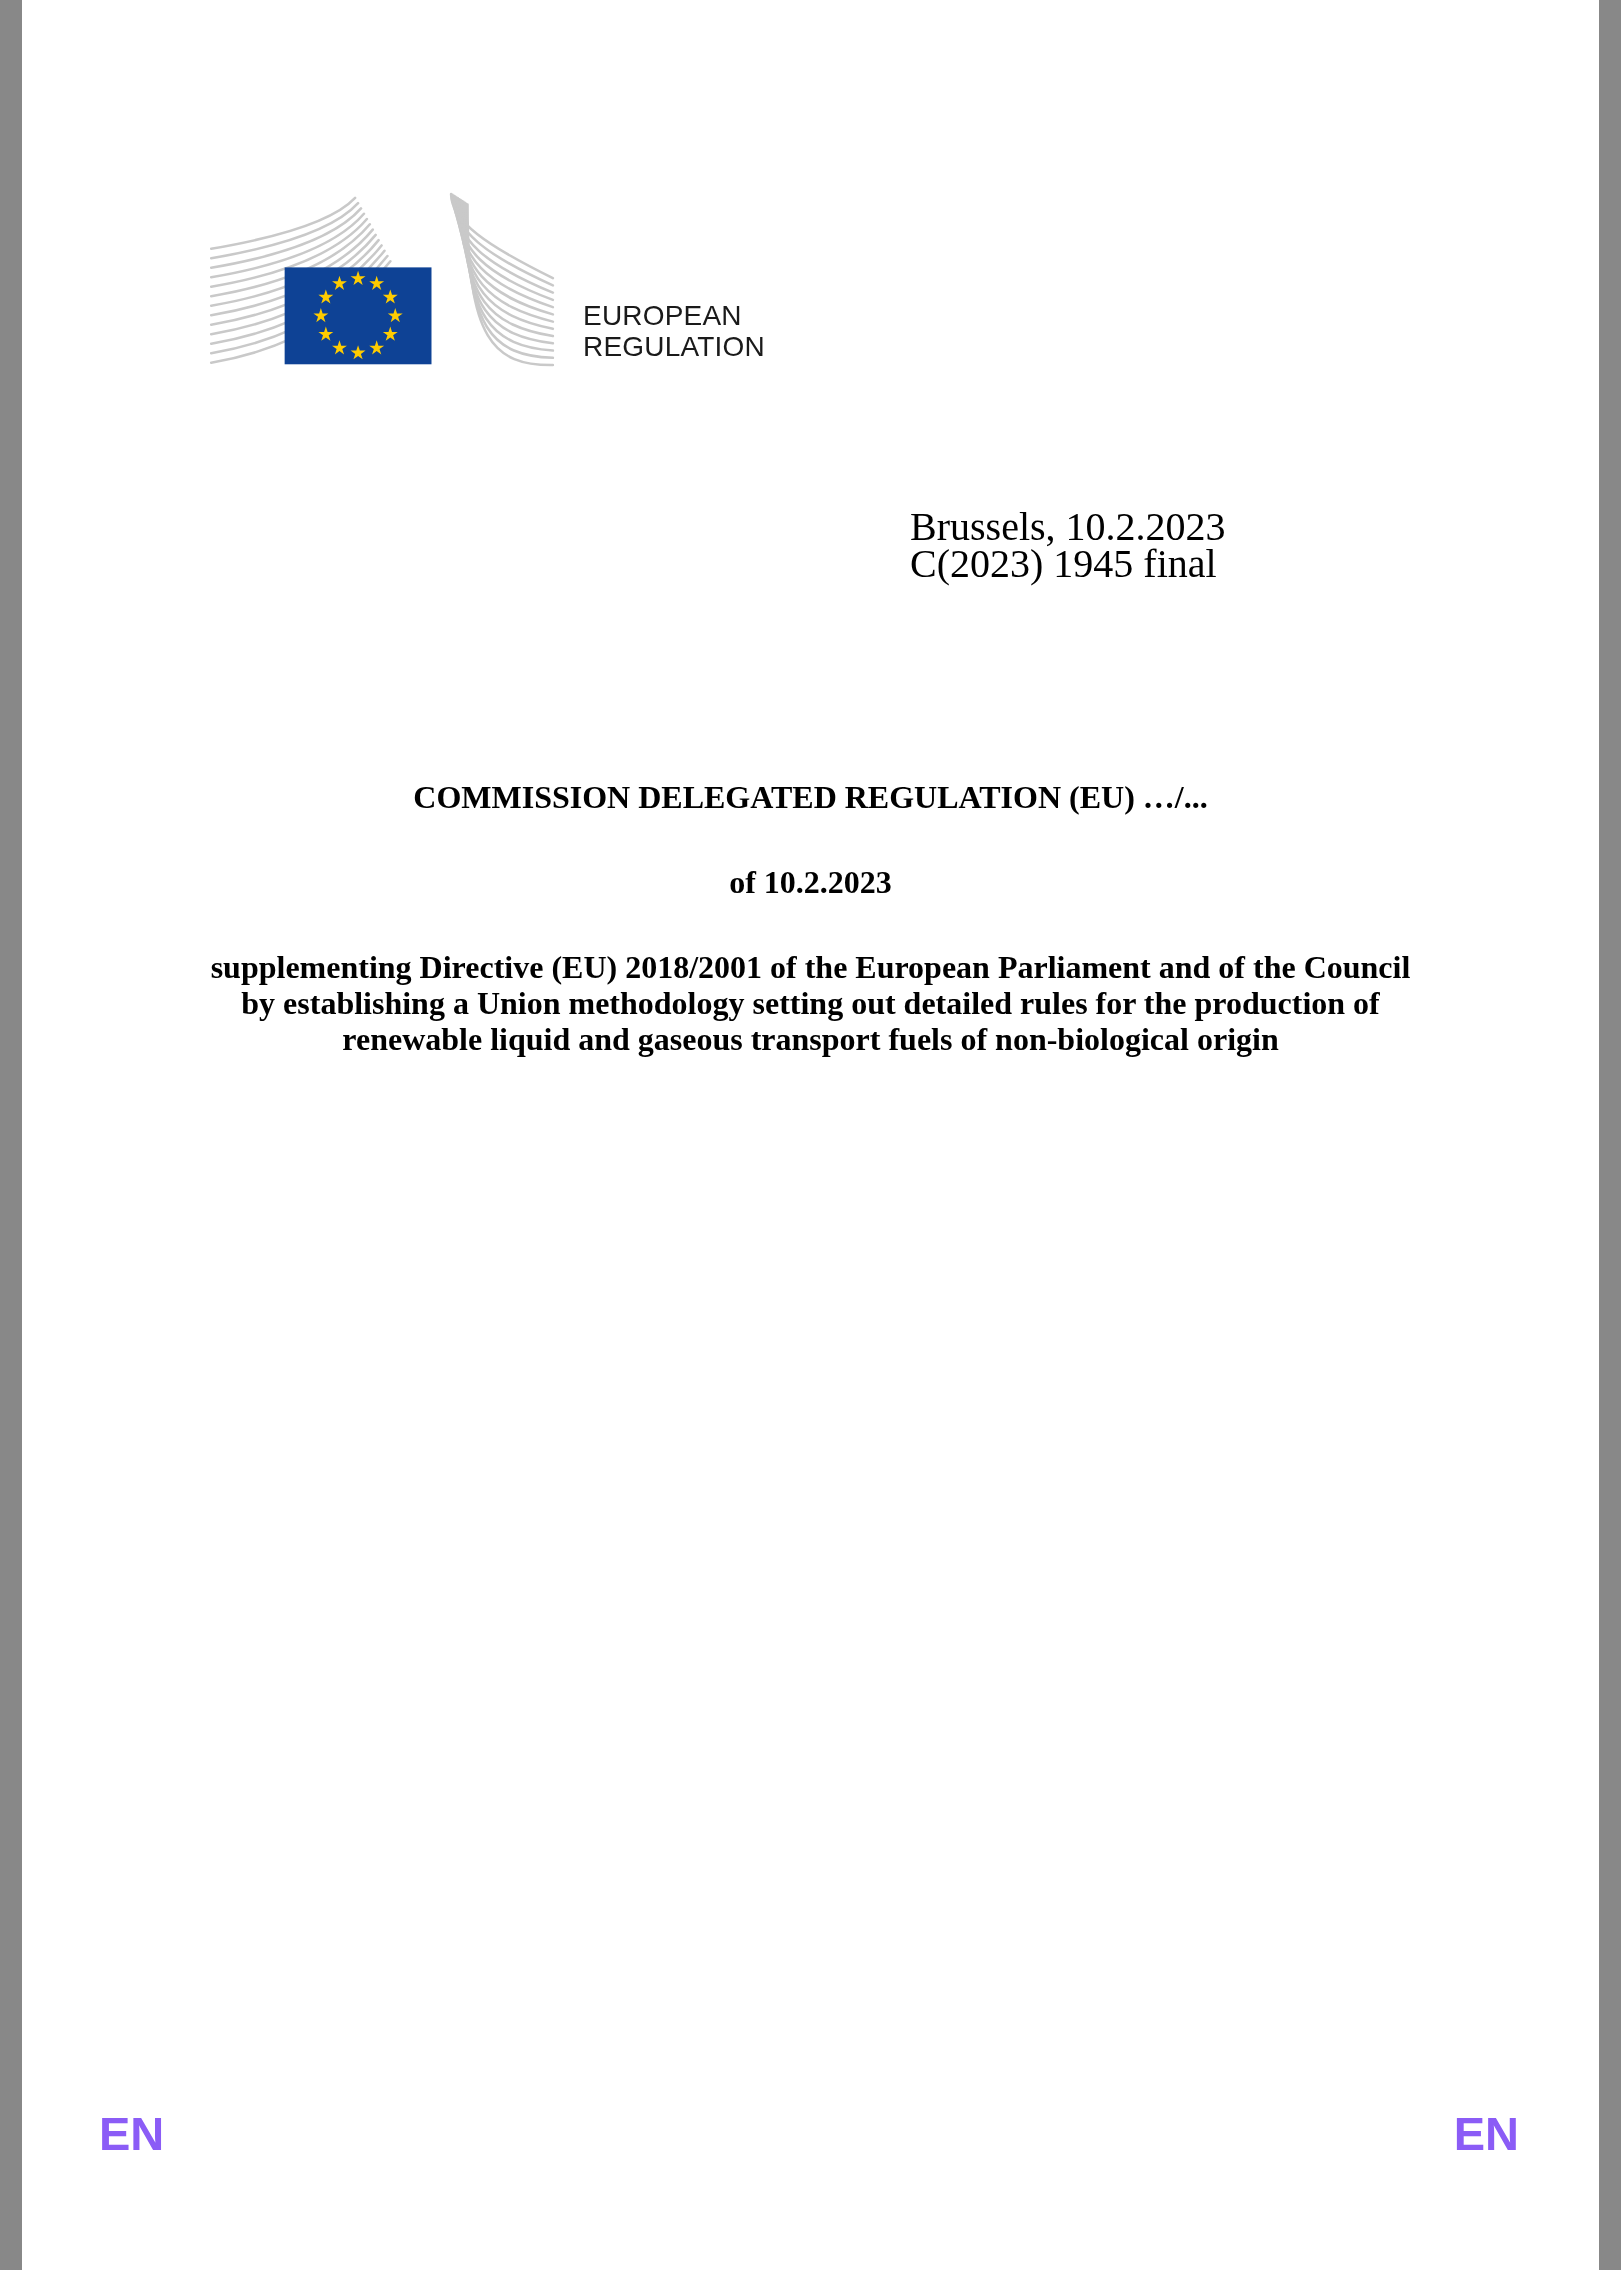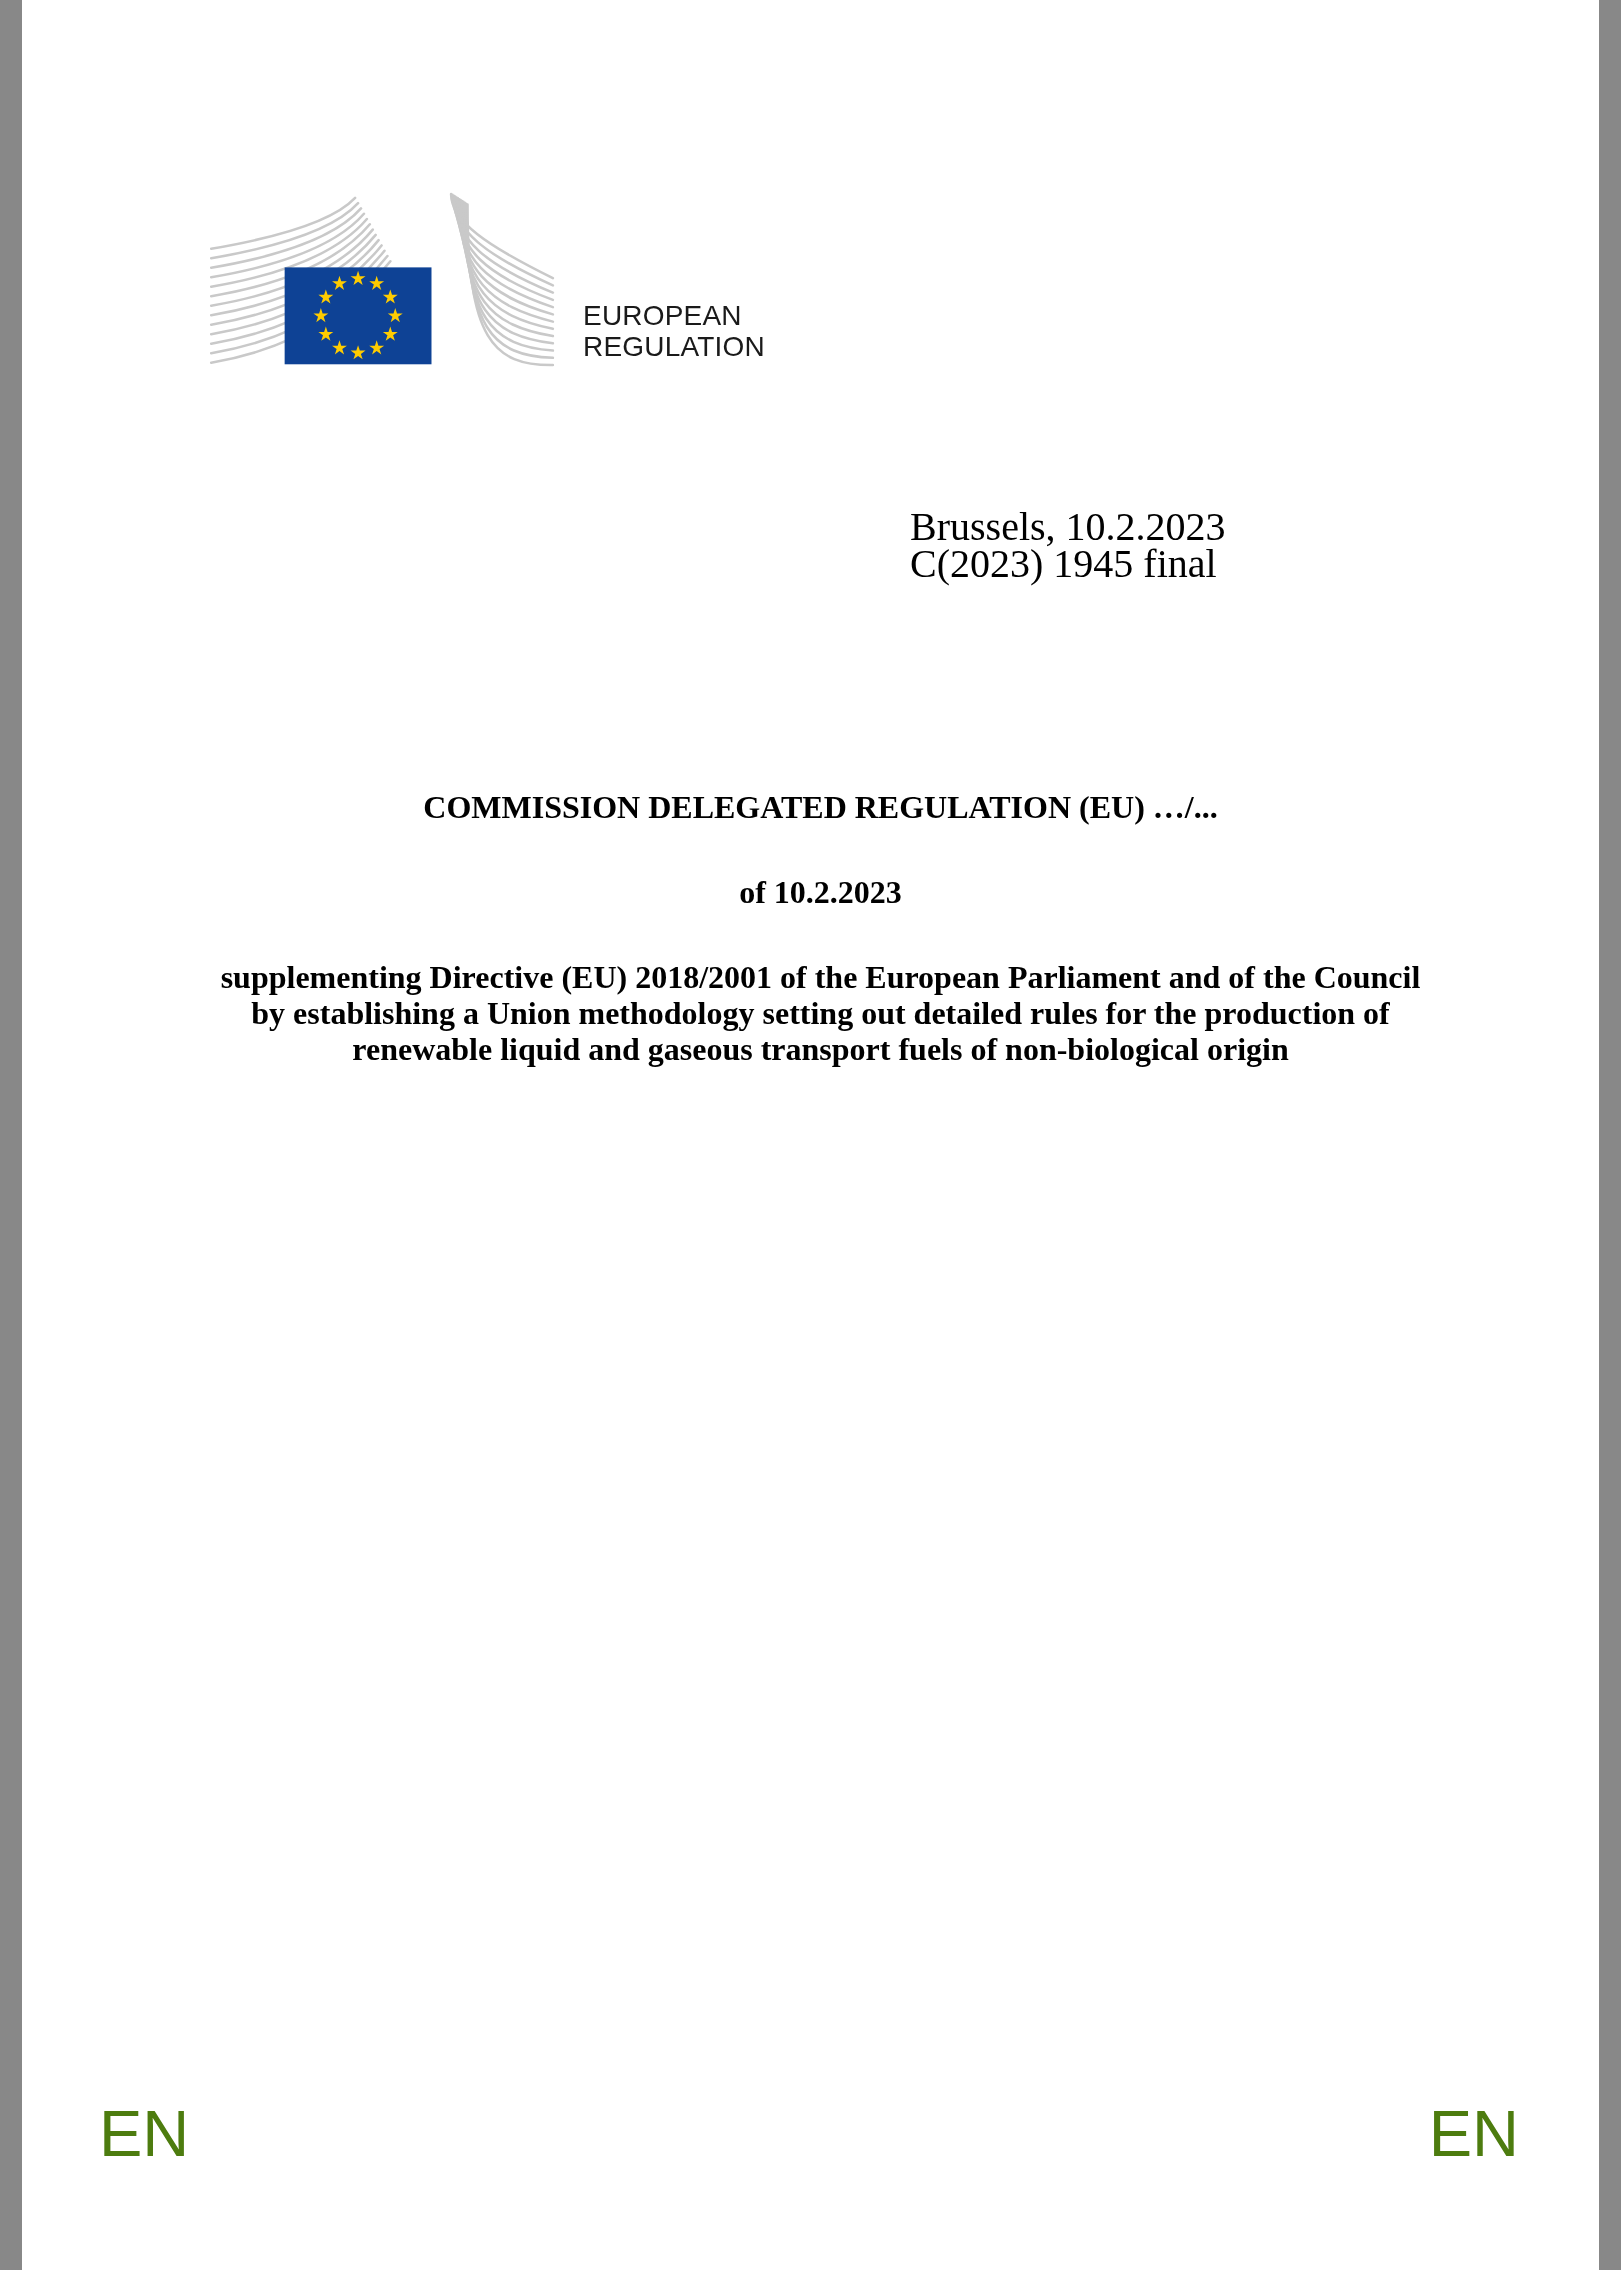--- a/index.html
+++ b/index.html
@@ -18,30 +18,30 @@
     font-family:"Liberation Sans",sans-serif;
     font-size:28px;line-height:31px;font-weight:400;
     letter-spacing:0.2px;color:#1a1a1a;
   }
   .place-date-block{
     position:absolute;left:888px;top:508px;
     font-size:40px;line-height:37px;
   }
   .center-line{
     position:absolute;left:0;width:100%;
-    text-align:center;font-weight:bold;margin:10px;
+    text-align:center;font-weight:bold;margin:0;
   }
   .doc-title{top:778px;font-size:32px;line-height:39px;}
   .doc-date{top:863px;font-size:32px;line-height:39px;text-align:center;}
   .doc-subtitle{top:949px;font-size:32px;line-height:36px;}
   .lang-code{
     position:absolute;top:2099px;
     font-family:"Liberation Sans",sans-serif;
-    font-weight:normal;font-size:65px;line-height:69px;
-    color:#4d7c0f;
+    font-weight:bold;font-size:47px;line-height:69px;
+    color:#8b5cf6;
   }
   .lang-left{left:77px;}
   .lang-right{right:80px;}
 </style>
 </head>
 <body>
 
 <div class="page">
 
   <svg class="logo-svg" viewBox="0 0 360 190" aria-hidden="true">

